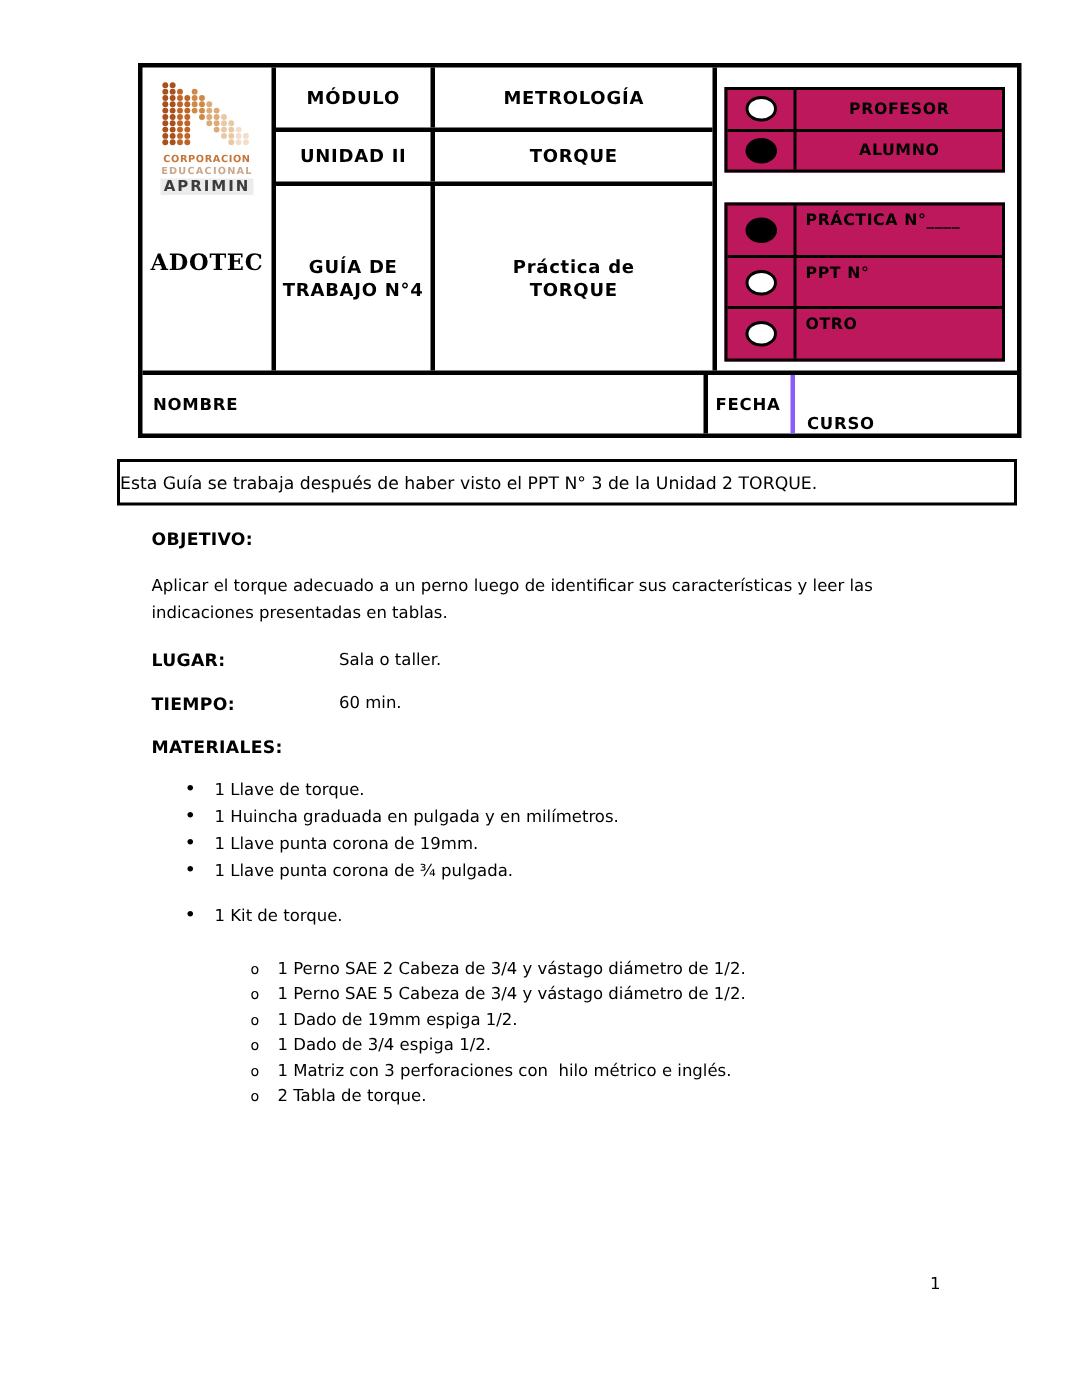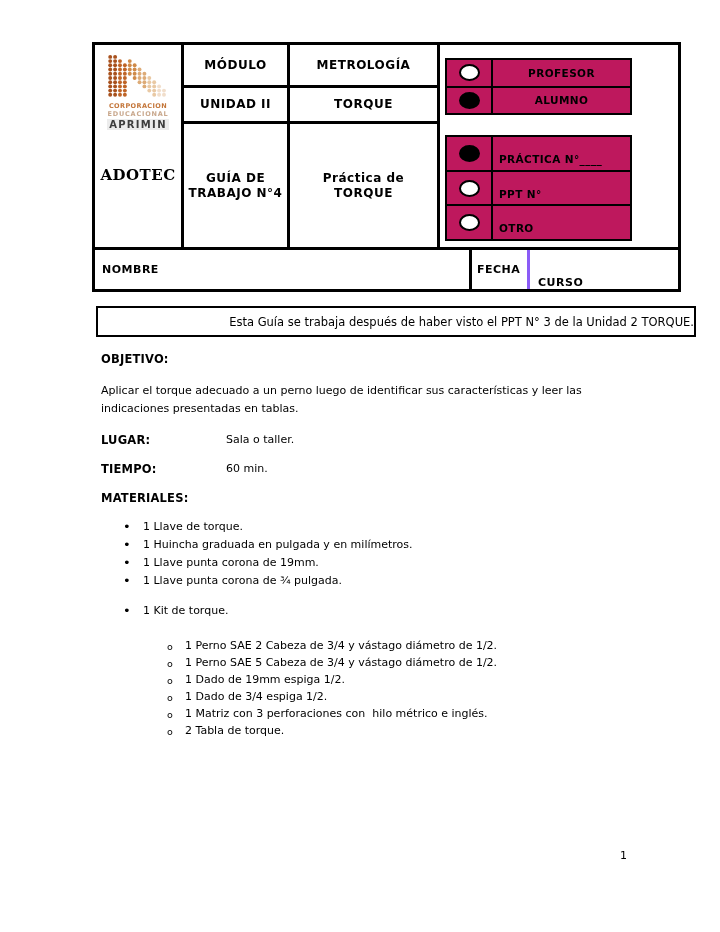--- a/index.html
+++ b/index.html
@@ -10,52 +10,52 @@
   
   .header-table { position:absolute; left:92px; top:42px; width:589px; height:250px; border:3px solid #000; display:flex; flex-direction:column; background:#fff; }
   .ht-top { display:flex; flex:1; border-bottom:3px solid #000; }
   .cell-logo { width:89px; border-right:3px solid #000; display:flex; flex-direction:column; align-items:center; padding-top:9px; }
   .logo-dots svg { display:block; }
   .logo-corp { font-size:6.5px; font-weight:bold; color:#c4763a; letter-spacing:0.4px; margin-top:2px; white-space:nowrap; }
   .logo-edu  { font-size:6.5px; font-weight:bold; color:#c9a88d; letter-spacing:0.8px; white-space:nowrap; }
   .logo-aprimin { font-size:10px; font-weight:bold; color:#3d3d3d; letter-spacing:1.3px; margin-top:1px; background:#ececec; padding:0 2px; }
   .brand { font-family:"DejaVu Serif","Liberation Serif",serif; font-weight:bold; font-size:15px; letter-spacing:0.5px; margin-top:36px; }
 
-  .mid { width:256px; border-right:3px solid #000; display:flex; flex-direction:column; }
+  .mid { width:294px; border-right:3px solid #000; display:flex; flex-direction:column; }
   .mid-row { display:flex; }
   .mid-row.r1 { height:43px; border-bottom:3px solid #000; }
   .mid-row.r2 { height:36px; border-bottom:3px solid #000; }
   .mid-row.r3 { flex:1; }
   .mid-l { width:106px; border-right:3px solid #000; display:flex; align-items:center; justify-content:center; text-align:center; }
   .mid-r { flex:1; display:flex; align-items:center; justify-content:center; text-align:center; }
   .hlabel { font-weight:bold; font-size:12px; letter-spacing:0.5px; line-height:15px; }
   .wrap-narrow { max-width:96px; }
   .wrap-mid { max-width:100px; }
 
   .cell-check { flex:1; position:relative; }
   .sub-table { position:absolute; left:5px; width:187px; border:2px solid #000; display:flex; flex-direction:column; background:#be185d; }
   .sub1 { top:13px; height:57px; }
   .sub2 { top:90px; height:106px; }
   .chk-row { display:flex; flex:1; border-bottom:2px solid #000; min-height:0; }
   .chk-row:last-child { border-bottom:none;border-radius:11px; }
   .chk-cell { width:46px; border-right:2px solid #000; display:flex; align-items:center; justify-content:center; }
   .chk-label { flex:1; font-weight:bold; font-size:10.5px; letter-spacing:0.4px; display:flex; }
   .sub1 .chk-label { align-items:center; justify-content:center; }
-  .sub2 .chk-label { padding:16px 0 0 6px; }
+  .sub2 .chk-label { padding:4px 0 0 6px; }
   .circle { width:21px; height:17px; border:2px solid #000; border-radius:50%; background:#fff; }
   .circle.filled { background:#000; border-color:#000; }
 
   .ht-bottom { display:flex; height:39px; }
   .cell-nombre { width:377px; border-right:3px solid #000; display:flex; align-items:center; padding-left:7px; }
   .cell-fecha  { width:58px;  border-right:3px solid #8b5cf6; display:flex; align-items:center; padding-left:5px; }
   .cell-curso  { flex:1; display:flex; align-items:flex-end; padding-left:8px; }
   .flabel { font-weight:bold; font-size:11px; letter-spacing:0.5px; }
 
   
-  .notice { position:absolute; left:96px; top:306px; width:600px; height:31px; border:2px solid #000; display:flex; align-items:center; justify-content:flex-end; font-size:11.5px; background:#fff; }
+  .notice { position:absolute; left:78px; top:306px; width:600px; height:31px; border:2px solid #000; display:flex; align-items:center; justify-content:flex-start; font-size:11.5px; background:#fff; }
 
   
   .body-block { position:absolute; left:101px; top:352px; width:548px; font-size:11px; }
   .b-label { font-weight:bold; font-size:11.5px; letter-spacing:0.2px; }
   .objetivo-text { margin-top:16px; line-height:18px; }
   .kv { display:flex; margin-top:15px; }
   .kv .b-label { width:125px; flex:none; }
   .kv-value { font-size:11px; }
   .mat-label { margin-top:15px; }
   ul.main-list { list-style:none; margin-top:13px; padding-left:42px; }

